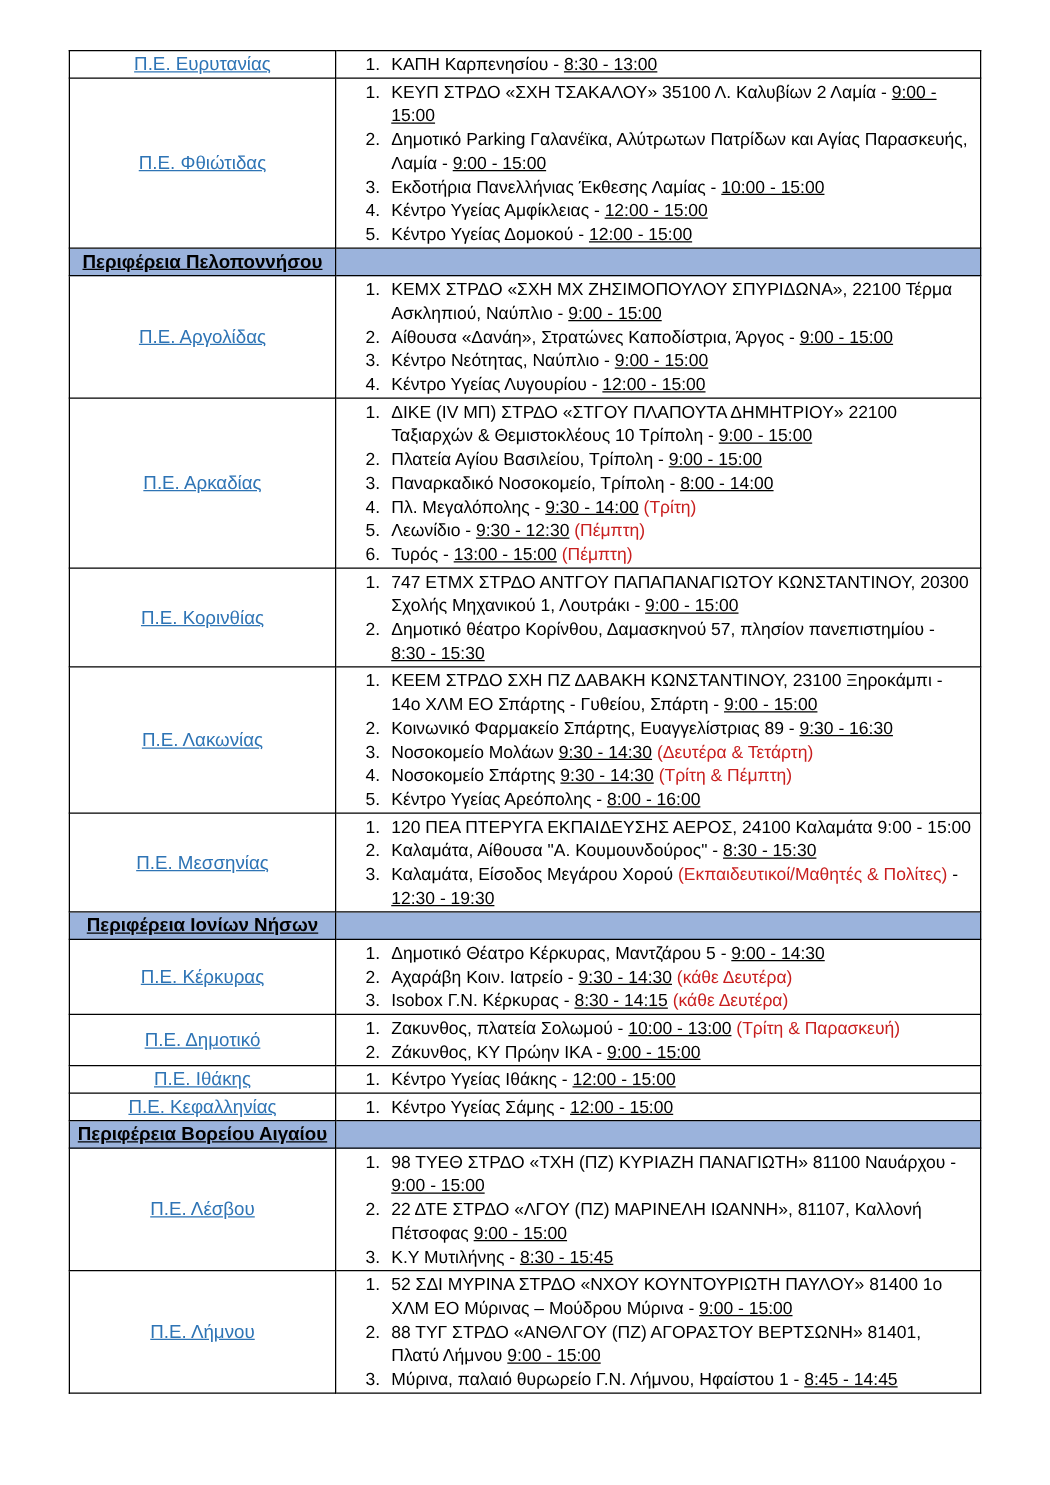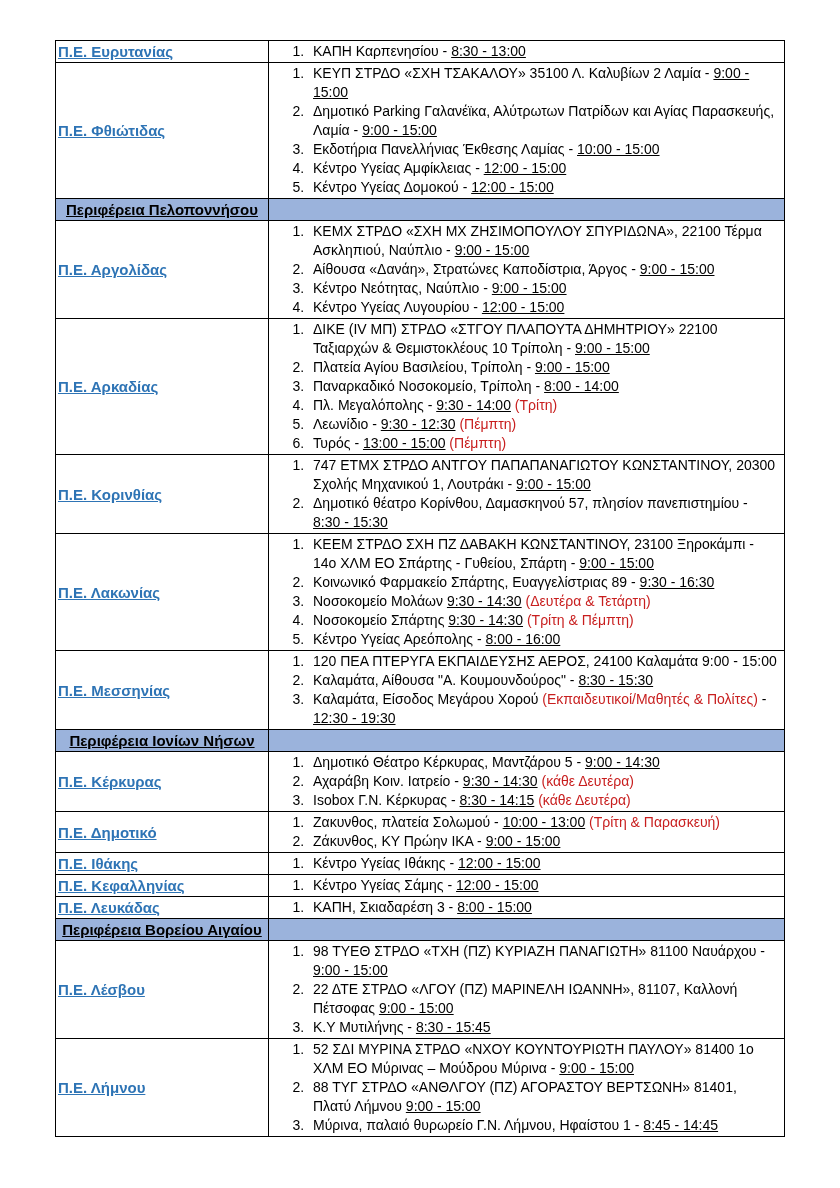--- a/index.html
+++ b/index.html
@@ -24,23 +24,23 @@
   table.schedule {
     position: absolute;
     left: 55px;
     top: 40px;
     width: 730px;
     border-collapse: collapse;
     table-layout: fixed;
   }
   td { border: 1.5px solid var(--border); }
   .region-cell {
-    text-align: left;
+    text-align: center;
     vertical-align: middle;
-    font-weight: bold;
+    font-weight: normal;
     font-size: 15px;
     color: var(--region-link);
     text-decoration: underline;
     padding: 1px 2px;
   }
   .items-cell {
     vertical-align: top;
     padding: 1px 6px 1px 0;
   }
   .items-cell ol {
@@ -187,28 +187,20 @@
         </tr>
         <tr>
           <td class="region-cell">Π.Ε. Κεφαλληνίας</td>
           <td class="items-cell">
             <ol>
               <li><span class="seg-txt">Κέντρο Υγείας Σάμης - </span><span class="seg-time">12:00 - 15:00</span></li>
             </ol>
           </td>
         </tr>
         <tr>
-          <td class="region-cell">Π.Ε. Λευκάδας</td>
-          <td class="items-cell">
-            <ol>
-              <li><span class="seg-txt">ΚΑΠΗ, Σκιαδαρέση 3 - </span><span class="seg-time">8:00 - 15:00</span></li>
-            </ol>
-          </td>
-        </tr>
-        <tr>
           <td class="hdr hdr-label">Περιφέρεια Βορείου Αιγαίου</td>
           <td class="hdr"></td>
         </tr>
         <tr>
           <td class="region-cell">Π.Ε. Λέσβου</td>
           <td class="items-cell">
             <ol>
               <li><span class="seg-txt">98 ΤΥΕΘ ΣΤΡΔΟ «ΤΧΗ (ΠΖ) ΚΥΡΙΑΖΗ ΠΑΝΑΓΙΩΤΗ» 81100 Ναυάρχου - </span><span class="seg-time">9:00 - 15:00</span></li>
               <li><span class="seg-txt">22 ΔΤΕ ΣΤΡΔΟ «ΛΓΟΥ (ΠΖ) ΜΑΡΙΝΕΛΗ ΙΩΑΝΝΗ», 81107, Καλλονή Πέτσοφας </span><span class="seg-time">9:00 - 15:00</span></li>
               <li><span class="seg-txt">Κ.Υ Μυτιλήνης - </span><span class="seg-time">8:30 - 15:45</span></li>

